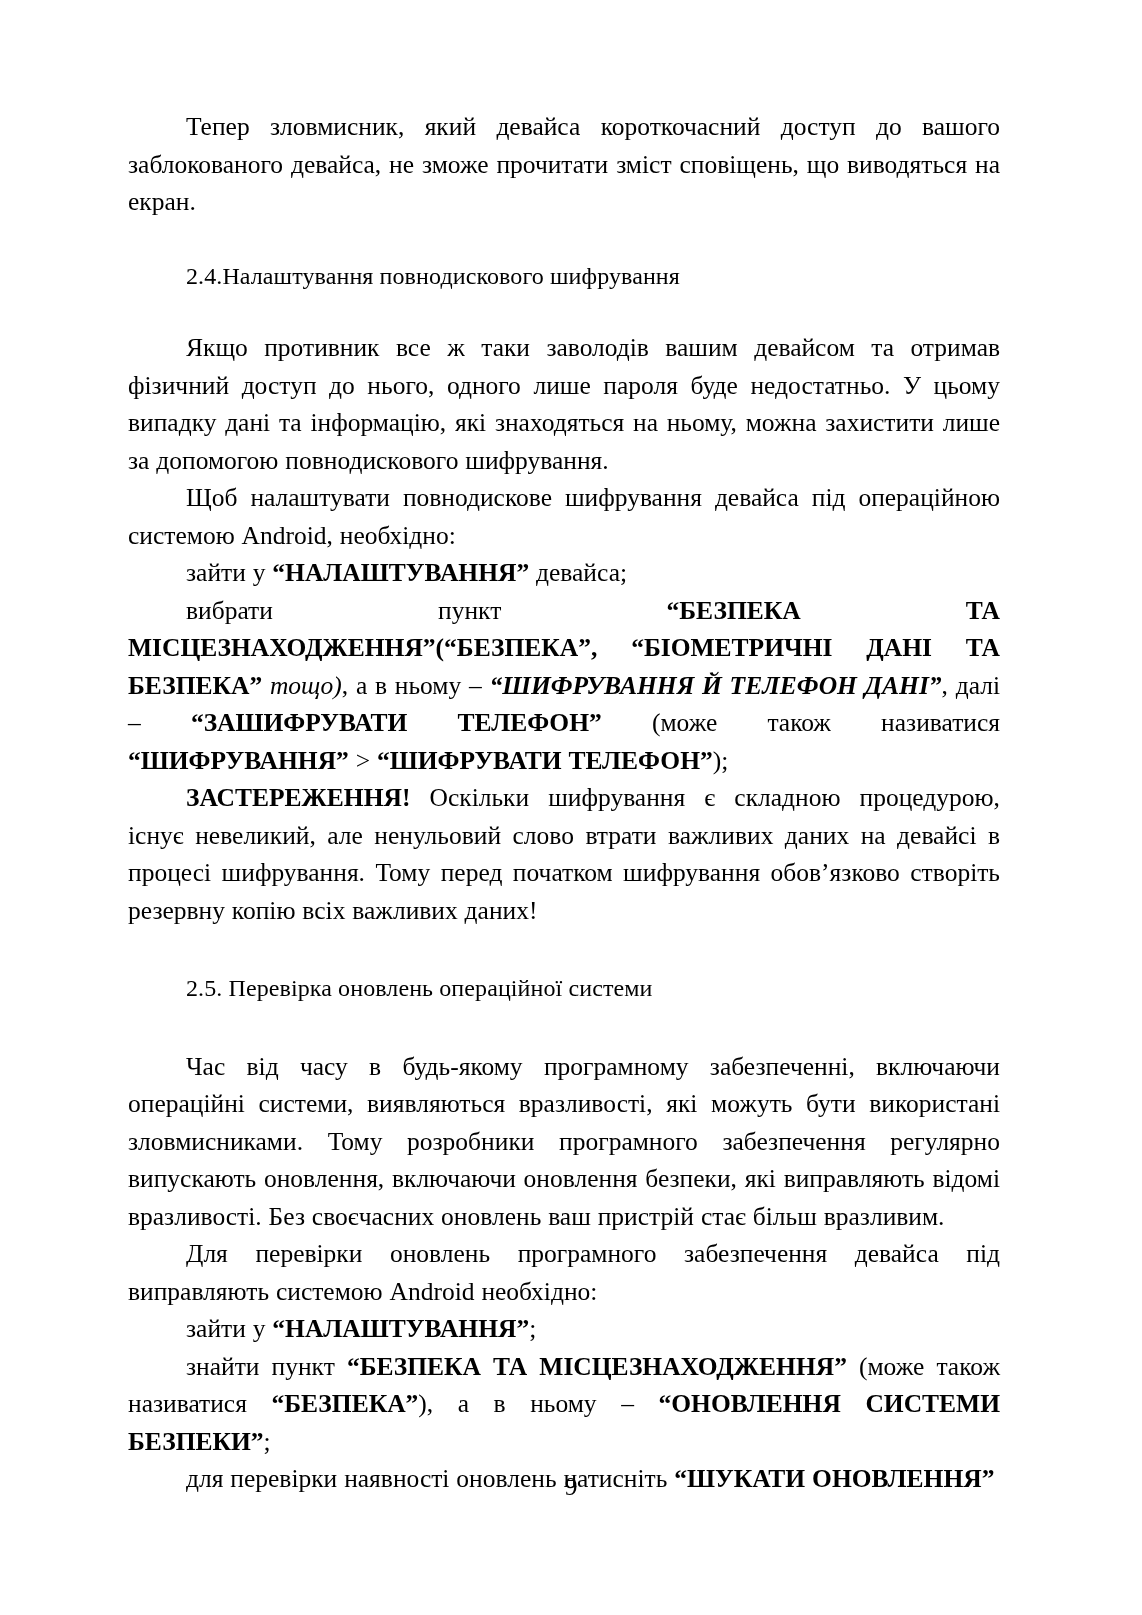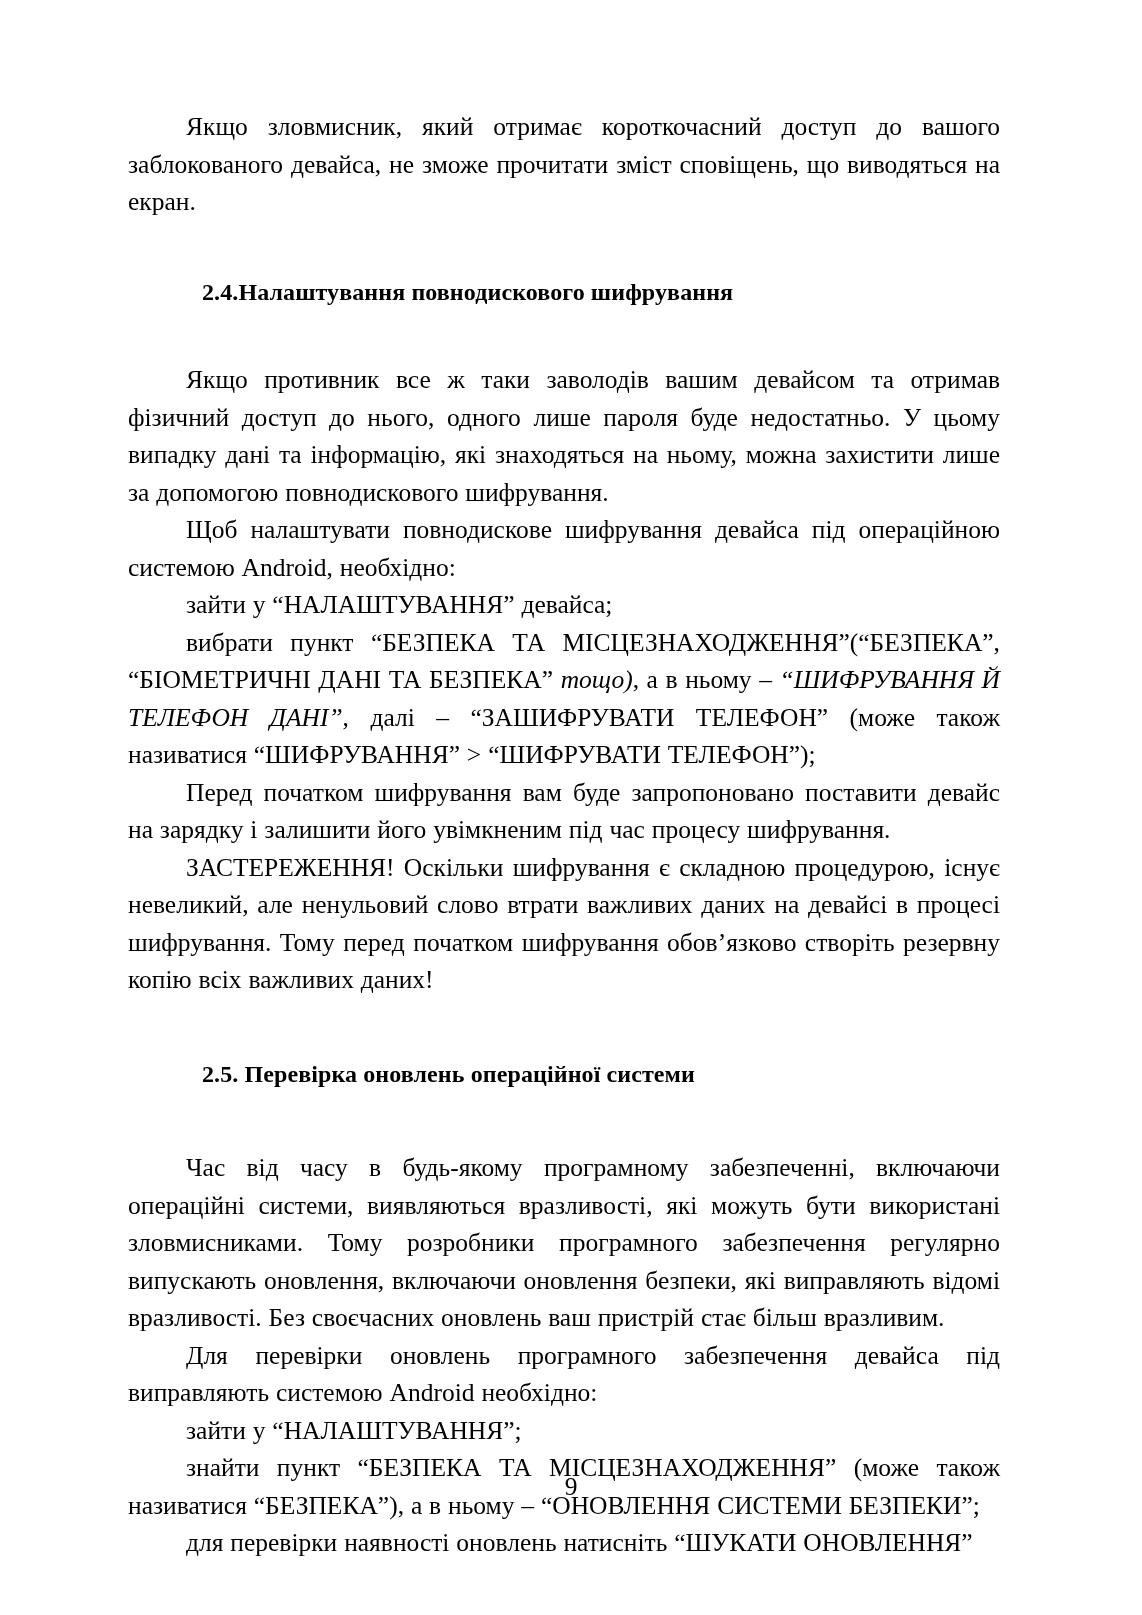--- a/index.html
+++ b/index.html
@@ -33,42 +33,42 @@
   p.para {
     margin: 0;
     font-size: 25.5px;
     line-height: 37.5px;
     text-align: justify;
     text-indent: 58px;
     text-justify: inter-word;
     word-spacing: 0.02em;
   }
   h2.heading {
-    margin: 16px;
+    margin: 0;
     font-size: 24px;
     line-height: 37.5px;
-    font-weight: bold;
+    font-weight: normal;
     text-align: left;
     text-indent: 58px;
     letter-spacing: 0.1px;
   }
   .sp-before-h {
     height: 37px;
   }
   .sp-after-h {
     height: 34px;
   }
   .sp-before-h2 {
     height: 41px;
   }
   .sp-after-h2 {
     height: 40px;
   }
   b, strong {
-    font-weight: normal;
+    font-weight: bold;
     margin-top: 36px;
   }
   i, em {
     font-style: italic;
   }
   .pagenum {
     position: absolute;
     left: 0;
     top: 1472px;
     width: 1142px;
@@ -77,38 +77,37 @@
     line-height: 30px;
     font-family: "Liberation Serif", "DejaVu Serif", serif;
   }
 </style>
 </head>
 <body>
 
 <div class="page">
   <div class="content">
 
-    <p class="para">Якщо зловмисник, який отримає короткочасний доступ до вашого заблокованого девайса, не зможе прочитати зміст сповіщень, що виводяться на екран.</p>
+    <p class="para">Тепер зловмисник, який девайса короткочасний доступ до вашого заблокованого девайса, не зможе прочитати зміст сповіщень, що виводяться на екран.</p>
 
     <div class="sp-before-h"></div>
 
     <h2 class="heading">2.4.Налаштування повнодискового шифрування</h2>
 
     <div class="sp-after-h"></div>
 
     <p class="para">Якщо противник все ж таки заволодів вашим девайсом та отримав фізичний доступ до нього, одного лише пароля буде недостатньо. У цьому випадку дані та інформацію, які знаходяться на ньому, можна захистити лише за допомогою повнодискового шифрування.</p>
 
     <p class="para">Щоб налаштувати повнодискове шифрування девайса під операційною системою Android, необхідно:</p>
 
     <p class="para"><span>зайти у </span><b>“НАЛАШТУВАННЯ”</b><span> девайса;</span></p>
 
     <p class="para"><span>вибрати пункт </span><b>“БЕЗПЕКА ТА МІСЦЕЗНАХОДЖЕННЯ”</b><b>(“БЕЗПЕКА”, “БІОМЕТРИЧНІ ДАНІ ТА БЕЗПЕКА”</b><i> тощо)</i><span>, а в ньому – </span><b><i>“ШИФРУВАННЯ Й ТЕЛЕФОН ДАНІ”</i></b><span>, далі – </span><b>“ЗАШИФРУВАТИ ТЕЛЕФОН”</b><span> (може також називатися </span><b>“ШИФРУВАННЯ”</b><span> &gt; </span><b>“ШИФРУВАТИ ТЕЛЕФОН”</b><span>);</span></p>
 
 
-    <p class="para">Перед початком шифрування вам буде запропоновано поставити девайс на зарядку і залишити його увімкненим під час процесу шифрування.</p>
 
     <p class="para"><b>ЗАСТЕРЕЖЕННЯ!</b><span> Оскільки шифрування є складною процедурою, існує невеликий, але ненульовий слово втрати важливих даних на девайсі в процесі шифрування. Тому перед початком шифрування обов’язково створіть резервну копію всіх важливих даних!</span></p>
 
     <div class="sp-before-h2"></div>
 
     <h2 class="heading">2.5. Перевірка оновлень операційної системи</h2>
 
     <div class="sp-after-h2"></div>
 
     <p class="para">Час від часу в будь-якому програмному забезпеченні, включаючи операційні системи, виявляються вразливості, які можуть бути використані зловмисниками. Тому розробники програмного забезпечення регулярно випускають оновлення, включаючи оновлення безпеки, які виправляють відомі вразливості. Без своєчасних оновлень ваш пристрій стає більш вразливим.</p>

